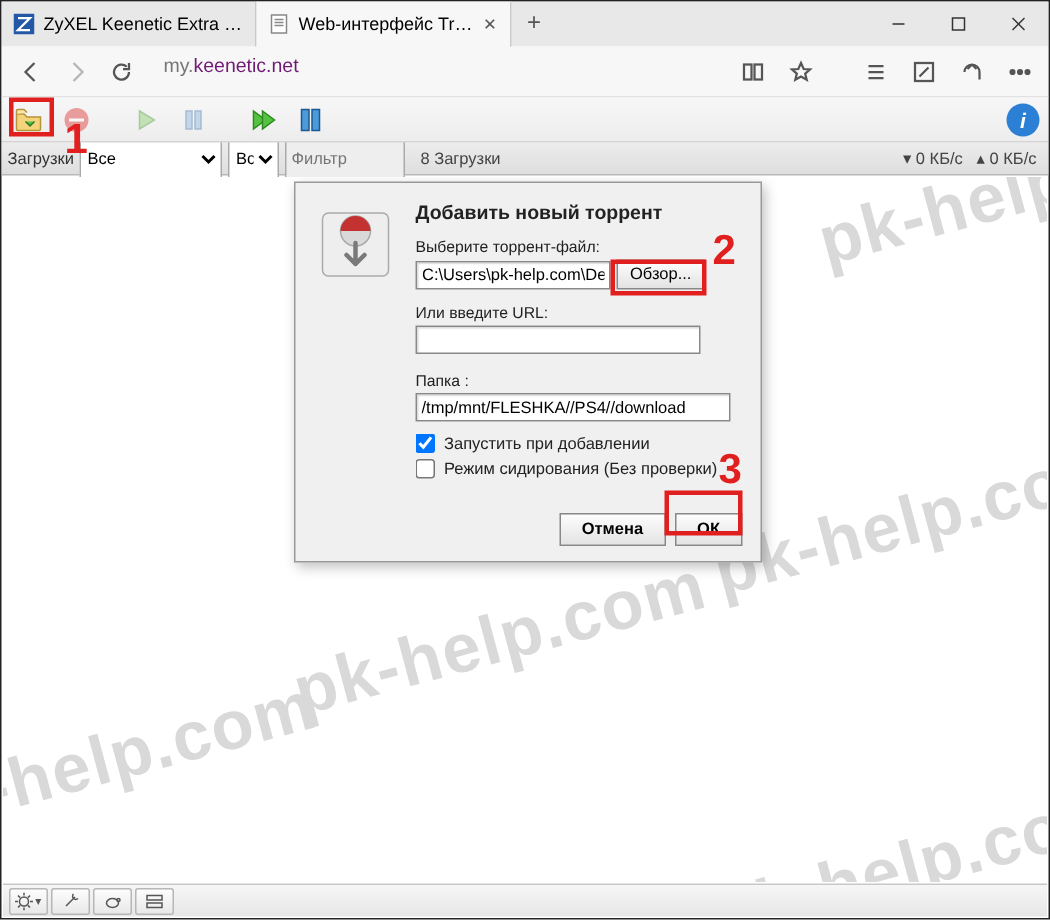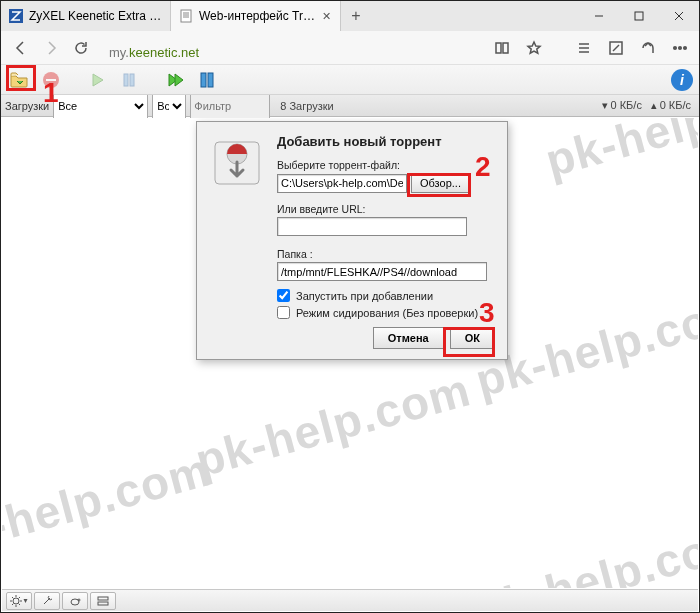--- a/index.html
+++ b/index.html
@@ -15,22 +15,22 @@
   .tab .close { width: 10px; color: #555; }
   .newtab { width: 30px; display:flex; align-items:center; justify-content:center; color:#555; font-size:16px;}
   .win-controls { margin-left: auto; display:flex; }
   .win-controls div { width: 40px; display:flex; align-items:center; justify-content:center; font-size:12px; color:#333;}
   .win-controls svg { width:10px; height:10px; }
 
   
   .addrrow { height: 34px; background:#f7f7f7; display:flex; align-items:center; padding:0 6px; gap:2px; border-bottom:1px solid #e1e1e1;}
   .navbtn { width:28px; height:28px; display:flex; align-items:center; justify-content:center; color:#555; border-radius:2px;}
   .navbtn svg { width:16px; height:16px; stroke:#555; fill:none; stroke-width:1.5;}
-  .addrbox { flex:1; height:24px; display:flex; align-items:flex-end; padding:0 6px; font-size:13px; color:#777; margin:0 6px;}
-  .addrbox .host { color:#4d7c0f; }
+  .addrbox { flex:1; height:24px; display:flex; align-items:flex-start; padding:0 6px; font-size:13px; color:#777; margin:0 6px;}
+  .addrbox .host { color:#701a75; }
   .right-icons { display:flex; gap:6px; align-items:center;}
   .right-icons .navbtn { width:26px; }
 
   
   .toolbar { height: 30px; background: linear-gradient(#f7f7f7,#ededed); display:flex; align-items:center; padding:0 6px; gap:8px; border-bottom:1px solid #d4d4d4; position:relative;}
   .tb-btn { width:24px; height:24px; display:flex; align-items:center; justify-content:center;}
   .tb-btn svg { width:20px; height:20px; }
   .tb-info { margin-left:auto; width:22px; height:22px; border-radius:50%; background:#2b7fd4; color:#fff; font-style:italic; font-weight:bold; display:flex; align-items:center; justify-content:center; font-size:14px;}
 
   
@@ -40,21 +40,21 @@
   .filterbar .sel2 { width:34px; }
   .filterbar .filterinput { width:80px; background:#eee; color:#666; padding:0 3px;}
   .filterbar .loads { margin-left:6px; color:#444;}
   .filterbar .speeds { margin-left:auto; color:#444; padding-right:4px;}
 
   
   .content { position:absolute; left:1px; right:1px; top:117px; bottom:24px; background:#fff; overflow:hidden;}
   .watermark { position:absolute; color:#d9d9d9; font-size:46px; font-weight:600; transform:rotate(-15deg); pointer-events:none; white-space:nowrap; letter-spacing:1px;}
 
   
-  .dialog { position:absolute; left:194px; top:3px; width:312px; background:#f0f0f0; border:1px solid #999; box-shadow:2px 3px 8px rgba(0,0,0,.25); padding:12px 14px 40px 80px; font-size:11px; color:#222;}
+  .dialog { position:absolute; left:194px; top:3px; width:312px; background:#f0f0f0; border:1px solid #999; box-shadow:2px 3px 8px rgba(0,0,0,.25); padding:12px 14px 55px 80px; font-size:11px; color:#222;}
   .dialog .dlgicon { position:absolute; left:12px; top:12px; width:56px; height:56px; }
   .dialog h3 { font-size:13px; font-weight:bold; margin-bottom:10px;}
   .dialog .lbl { font-weight:normal; margin-top:6px; margin-bottom:2px; font-size:10.5px;}
   .dialog .row { display:flex; gap:4px; align-items:center;}
   .dialog input[type=text] { border:1px solid #888; box-shadow:inset 1px 1px 1px rgba(0,0,0,.15); height:19px; font-size:11px; padding:0 3px; background:#fff; width:100%;}
   .dialog .browse { height:20px; border:1px solid #888; background:linear-gradient(#fdfdfd,#e3e3e3); padding:0 8px; font-size:11px; cursor:pointer;}
   .dialog .chkrow { display:flex; align-items:center; gap:6px; margin-top:8px;}
   .dialog .chkrow input { width:13px; height:13px;}
   .dialog .btns { position:absolute; right:12px; bottom:10px; display:flex; gap:6px;}
   .dialog .btns button { height:22px; border:1px solid #888; background:linear-gradient(#fdfdfd,#e3e3e3); padding:0 14px; font-size:11px; font-weight:bold; cursor:pointer;}

